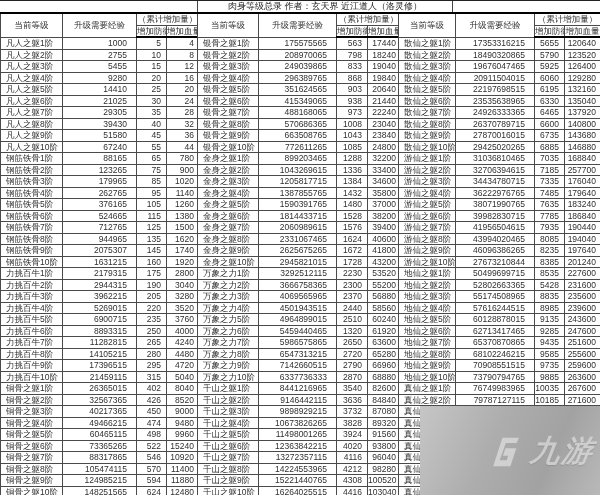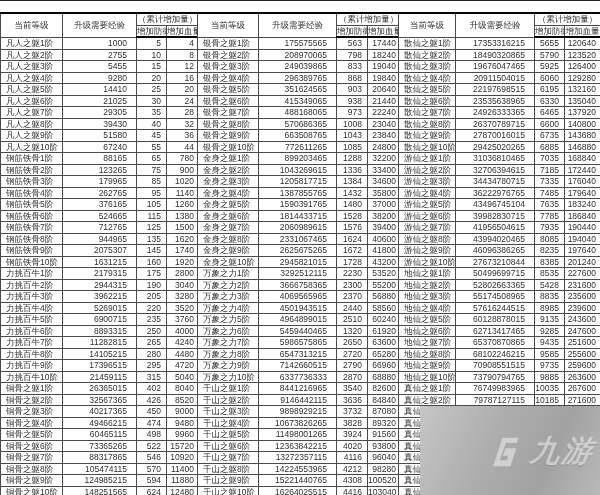--- a/index.html
+++ b/index.html
@@ -44,20 +44,21 @@
   .wm-text{
     font-size:30px;font-weight:bold;font-style:italic;
     color:#d7d7d7;text-shadow:0 1px 1px #8f8f8f;letter-spacing:2px;
   }
 </style>
 </head>
 <body>
 
 <div class="page">
 
+  <div class="title-cell">肉身等级总录  作者：玄天界 近江道人（洛灵修）</div>
 
   <table class="grp" id="g1">
     <colgroup>
         <col style="width:62px">
         <col style="width:74px">
         <col style="width:30px">
         <col style="width:32px">
       </colgroup>
     <thead>
       <tr>
@@ -278,21 +279,21 @@
         <tr>
           <td class="lbl">铜骨之躯5阶</td>
           <td class="num exp">60465115</td>
           <td class="num def">498</td>
           <td class="num hp">9960</td>
         </tr>
         <tr>
           <td class="lbl">铜骨之躯6阶</td>
           <td class="num exp">73365265</td>
           <td class="num def">522</td>
-          <td class="num hp">15720</td>
+          <td class="num hp">15240</td>
         </tr>
         <tr>
           <td class="lbl">铜骨之躯7阶</td>
           <td class="num exp">88317865</td>
           <td class="num def">546</td>
           <td class="num hp">10920</td>
         </tr>
         <tr>
           <td class="lbl">铜骨之躯8阶</td>
           <td class="num exp">105474115</td>
@@ -658,37 +659,37 @@
         <tr>
           <td class="lbl">游仙之躯1阶</td>
           <td class="num exp">31036810465</td>
           <td class="num def">7035</td>
           <td class="num hp">168840</td>
         </tr>
         <tr>
           <td class="lbl">游仙之躯2阶</td>
           <td class="num exp">32706394615</td>
           <td class="num def">7185</td>
-          <td class="num hp">172440</td>
+          <td class="num hp">257700</td>
         </tr>
         <tr>
           <td class="lbl">游仙之躯3阶</td>
           <td class="num exp">34434780715</td>
           <td class="num def">7335</td>
           <td class="num hp">176040</td>
         </tr>
         <tr>
           <td class="lbl">游仙之躯4阶</td>
           <td class="num exp">36222976765</td>
           <td class="num def">7485</td>
           <td class="num hp">179640</td>
         </tr>
         <tr>
           <td class="lbl">游仙之躯5阶</td>
-          <td class="num exp">43496745104</td>
+          <td class="num exp">38071990765</td>
           <td class="num def">7635</td>
           <td class="num hp">183240</td>
         </tr>
         <tr>
           <td class="lbl">游仙之躯6阶</td>
           <td class="num exp">39982830715</td>
           <td class="num def">7785</td>
           <td class="num hp">186840</td>
         </tr>
         <tr>

